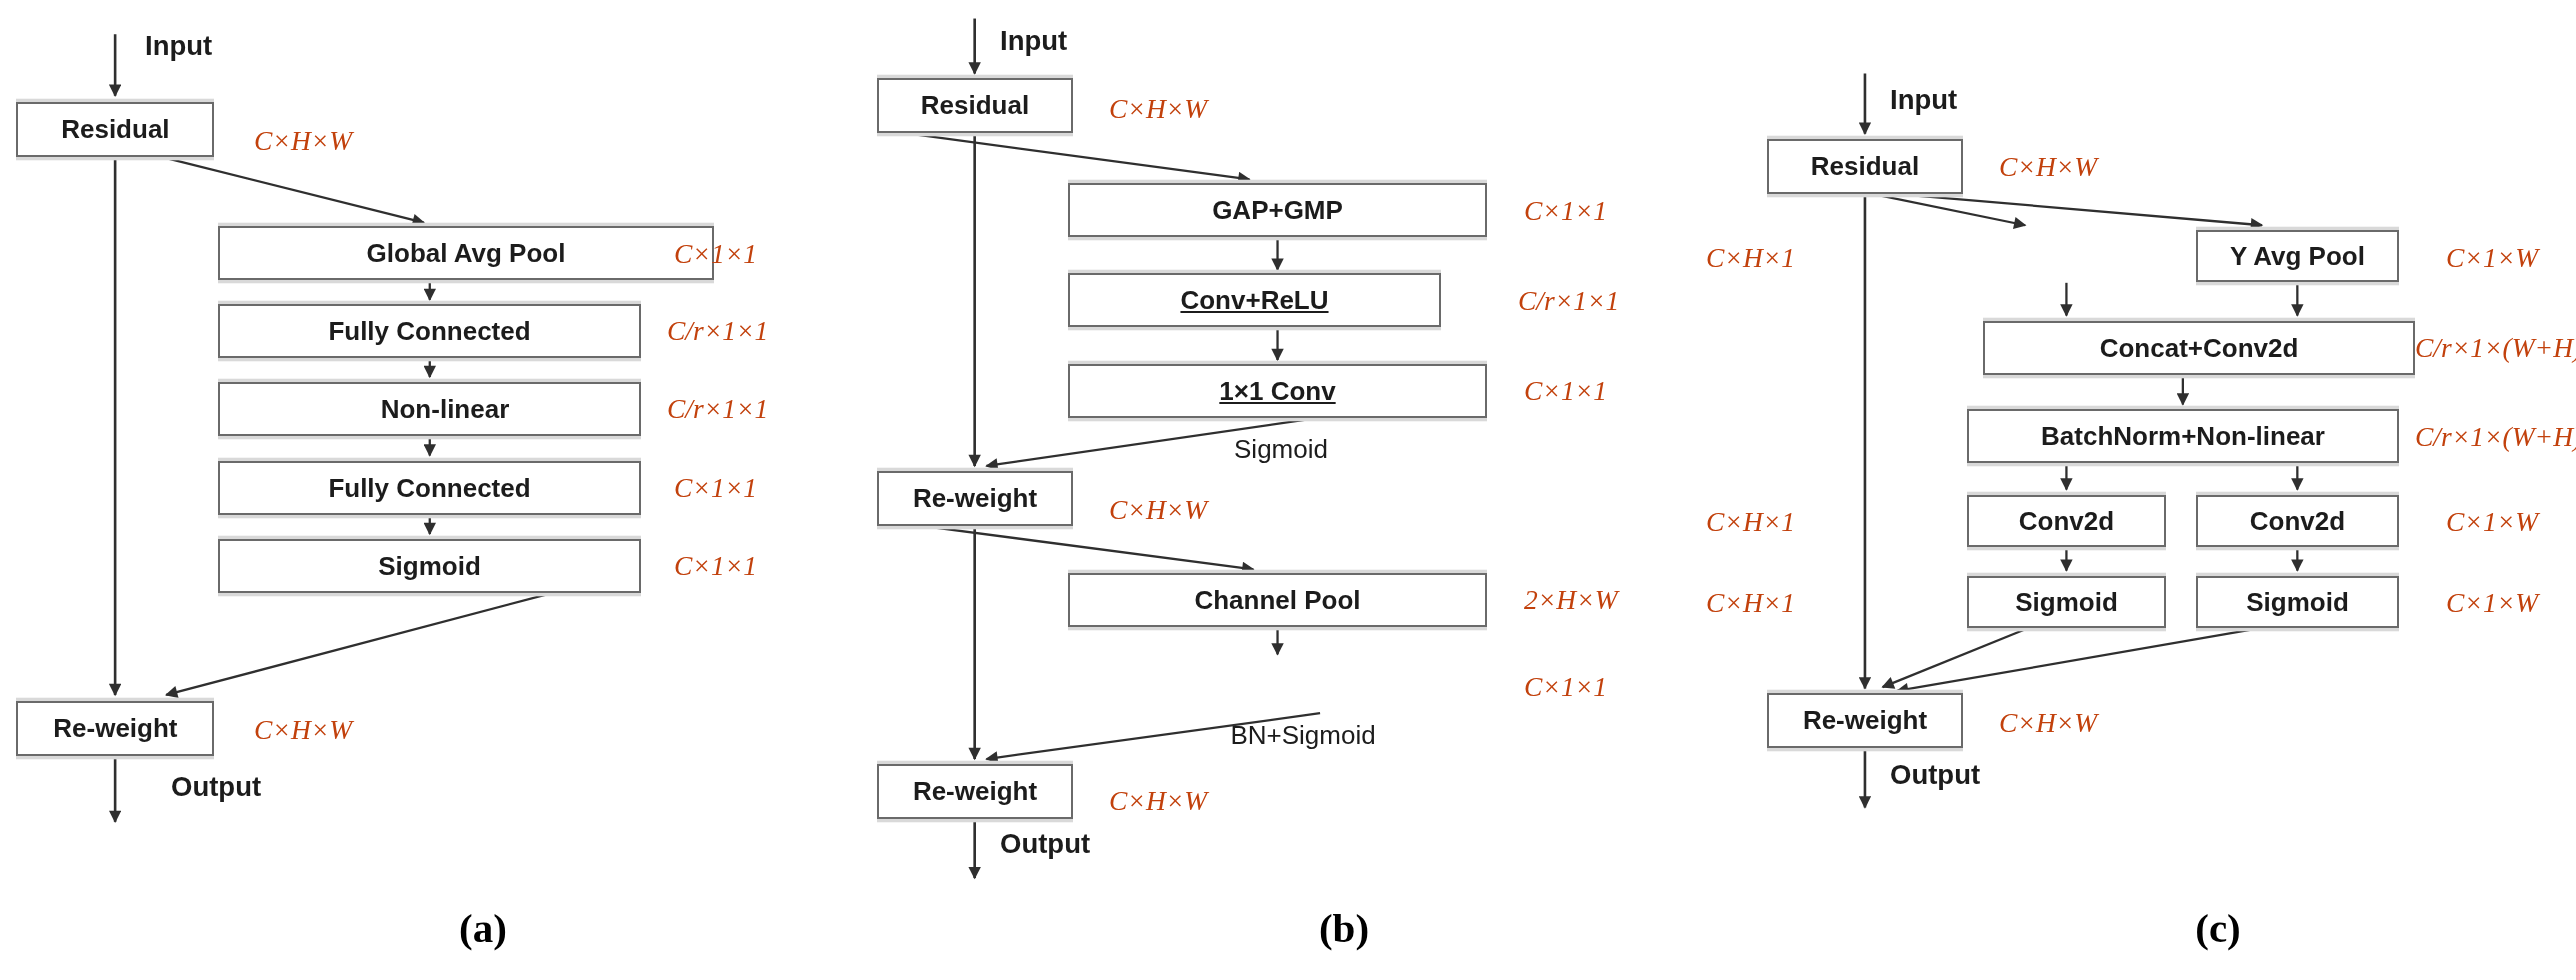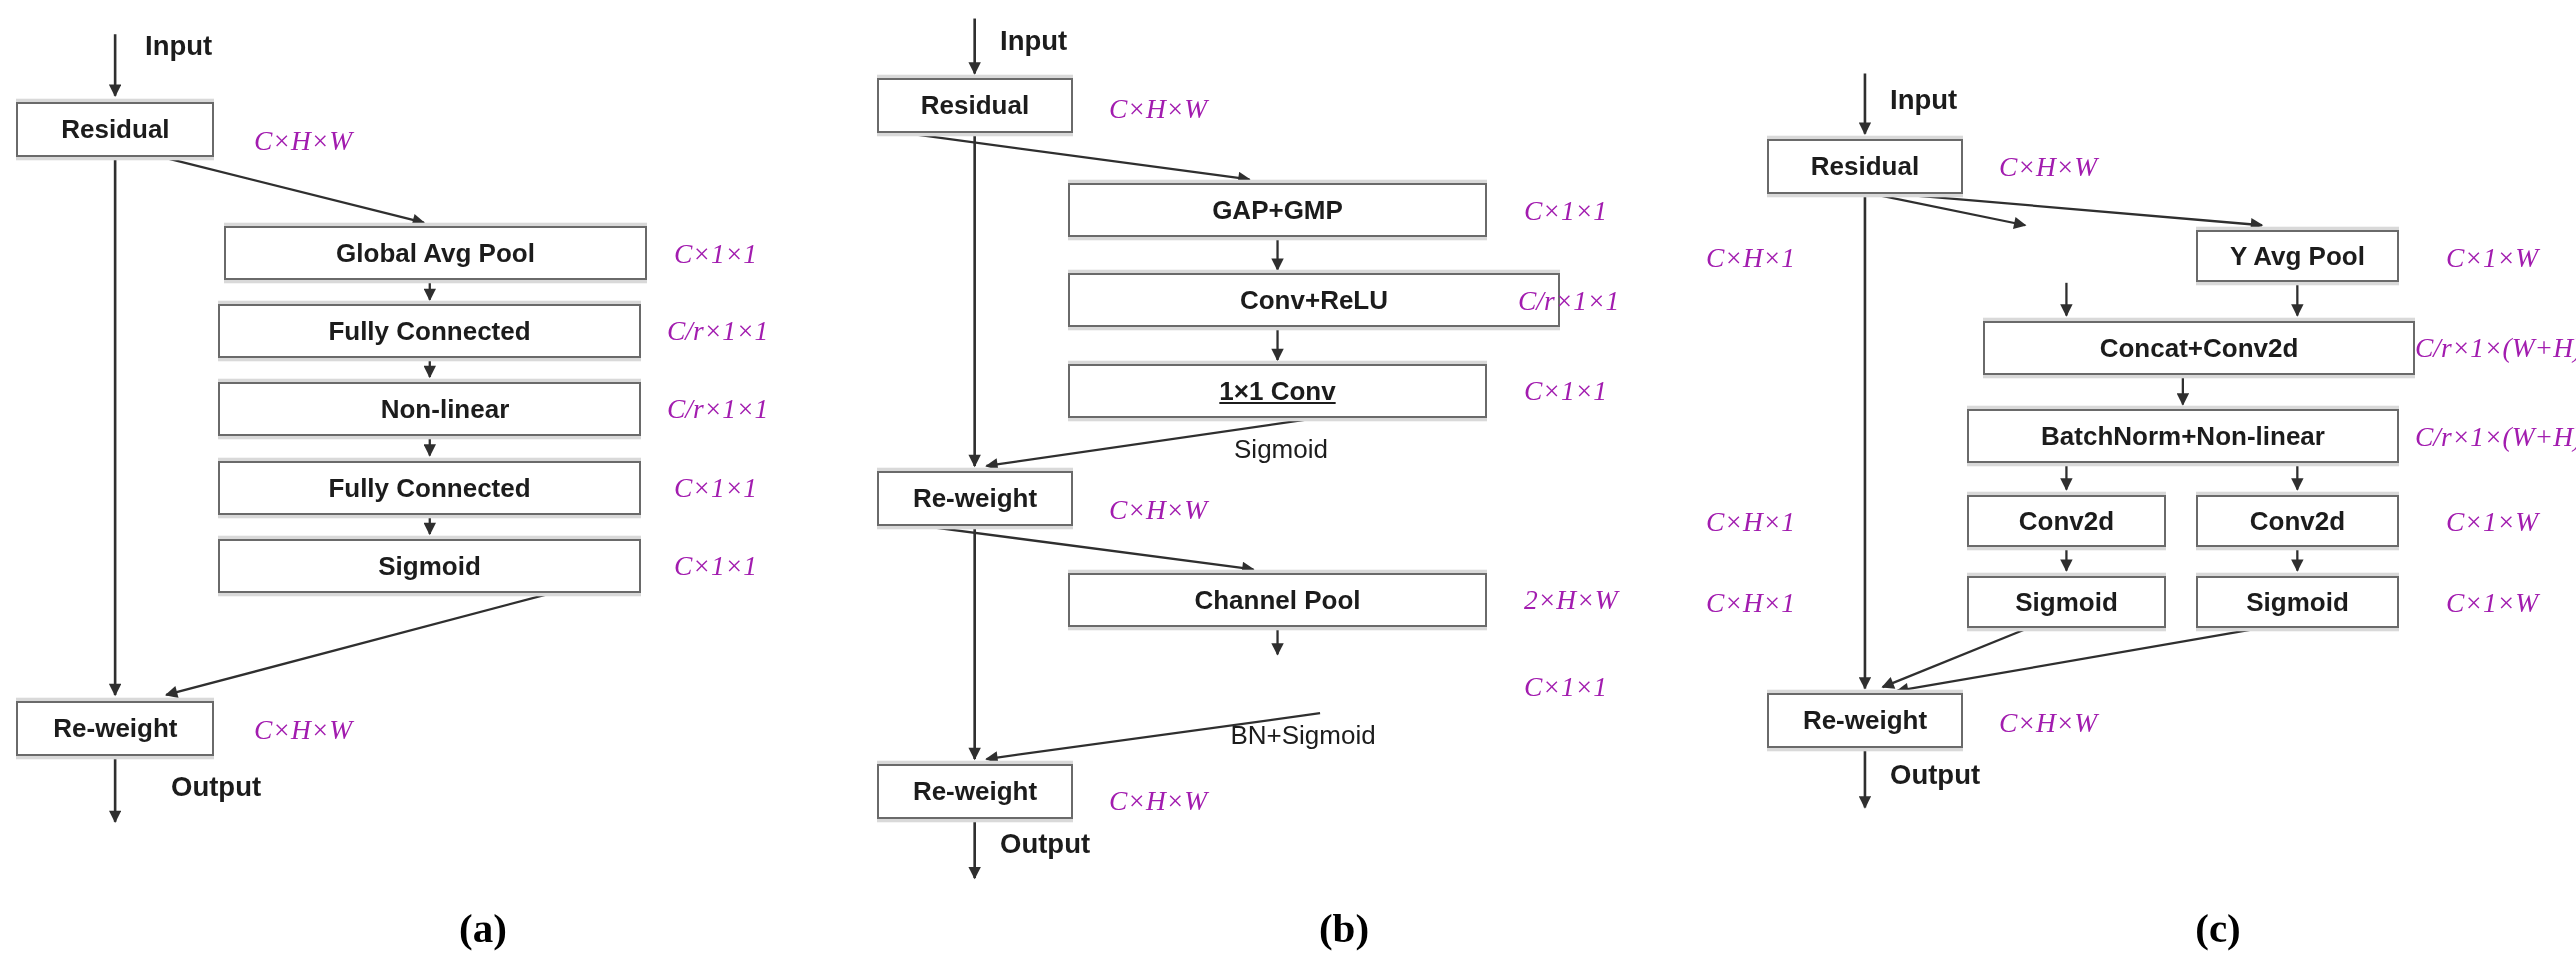--- a/index.html
+++ b/index.html
@@ -5,21 +5,21 @@
   html,body{margin:0;padding:0;background:#ffffff;}
   #canvas{position:relative;width:2576px;height:981px;background:#ffffff;overflow:hidden;
           font-family:"Liberation Sans",sans-serif;}
   .wires{position:absolute;left:0;top:0;z-index:1;}
   .wires line{stroke:#2f2f2f;}
   .node{position:absolute;z-index:2;background:#ffffff;border:2px solid #6a6a6a;
         box-sizing:border-box;display:flex;align-items:center;justify-content:center;
         font:700 26px "Liberation Sans",sans-serif;color:#1c1c1c;white-space:nowrap;
         box-shadow:0 -3.3px 0 #d9d9d9, 0 3.3px 0 #d9d9d9;}
   .dim{position:absolute;z-index:2;font:italic 400 27.5px "Liberation Serif",serif;
-       color:#a21caf;white-space:nowrap;line-height:1.2;}
+       color:#c2410c;white-space:nowrap;line-height:1.2;}
   .iolabel{position:absolute;z-index:2;font:600 27.5px "Liberation Sans",sans-serif;
        color:#1c1c1c;white-space:nowrap;}
   .edgelabel{position:absolute;z-index:2;font:400 26px "Liberation Sans",sans-serif;
        color:#1c1c1c;white-space:nowrap;transform:translateX(-50%);}
   .caption{position:absolute;z-index:2;font:700 41px "Liberation Serif",serif;
        color:#000;transform:translateX(-50%);}
 </style>
 </head>
 <body>
 
@@ -73,21 +73,21 @@
       <line x1="3100" y1="960" x2="2878" y2="1050" stroke-width="3.5" marker-end="url(#ah)"></line>
       <line x1="3455" y1="960" x2="2900" y2="1056" stroke-width="3.5" marker-end="url(#ah)"></line>
       <line x1="2851" y1="1144" x2="2851" y2="1234" stroke-width="4" marker-end="url(#ah)"></line>
     </g>
   </svg>
 
   <span class="iolabel" style="left:145px;top:30px;">Input</span>
   <div class="node" style="left:16.4px;top:102px;width:198px;height:55px;">Residual</div>
   <span class="dim" style="left:254px;top:124px;">C×H×W</span>
 
-  <div class="node" style="left:224px;top:226px;width:423px;height:54px;">Global Avg Pool</div>
+  <div class="node" style="left:218px;top:226px;width:496px;height:54px;">Global Avg Pool</div>
   <span class="dim" style="left:674px;top:237px;">C×1×1</span>
 
   <div class="node" style="left:218px;top:304px;width:423px;height:54px;">Fully Connected</div>
   <span class="dim" style="left:667px;top:314px;">C/r×1×1</span>
 
   <div class="node" style="left:218px;top:382px;width:423px;height:54px;padding-left:31px;">Non-linear</div>
   <span class="dim" style="left:667px;top:392px;">C/r×1×1</span>
 
   <div class="node" style="left:218px;top:461px;width:423px;height:54px;">Fully Connected</div>
   <span class="dim" style="left:674px;top:471px;">C×1×1</span>
@@ -100,21 +100,21 @@
   <span class="iolabel" style="left:171px;top:771px;">Output</span>
   <span class="caption" style="left:483px;top:904px;">(a)</span>
 
   <span class="iolabel" style="left:1000px;top:25px;">Input</span>
   <div class="node" style="left:877px;top:78px;width:196px;height:55px;">Residual</div>
   <span class="dim" style="left:1109px;top:92px;">C×H×W</span>
 
   <div class="node" style="left:1068px;top:183px;width:419px;height:54px;">GAP+GMP</div>
   <span class="dim" style="left:1524px;top:194px;">C×1×1</span>
 
-  <div class="node" style="left:1068px;top:273px;width:492px;height:54px;">Conv+ReLU</div>
+  <div class="node" style="left:1068px;top:273px;width:373px;height:54px;text-decoration:underline;">Conv+ReLU</div>
   <span class="dim" style="left:1518px;top:284px;">C/r×1×1</span>
 
   <div class="node" style="left:1068px;top:364px;width:419px;height:54px;text-decoration:underline;">1×1 Conv</div>
   <span class="dim" style="left:1524px;top:374px;">C×1×1</span>
 
   <span class="edgelabel" style="left:1281px;top:434px;">Sigmoid</span>
 
   <div class="node" style="left:877px;top:471px;width:196px;height:55px;">Re-weight</div>
   <span class="dim" style="left:1109px;top:493px;">C×H×W</span>
 

